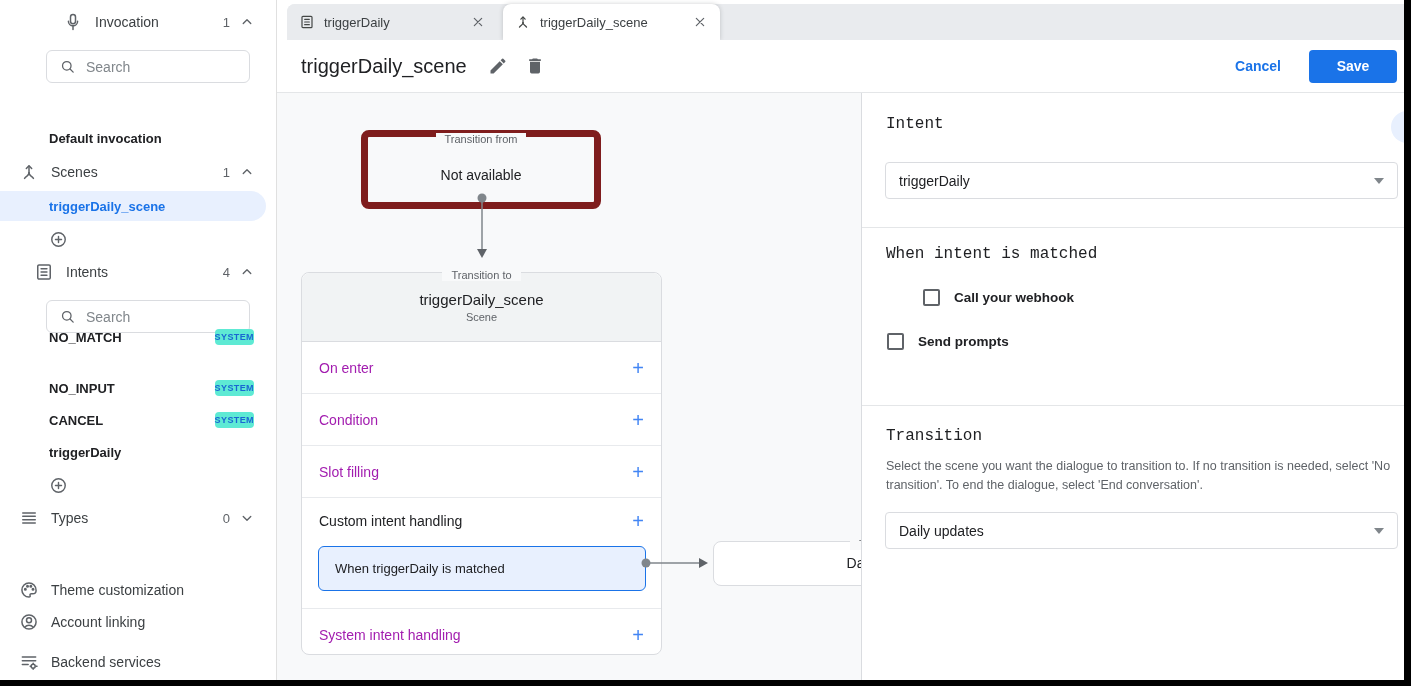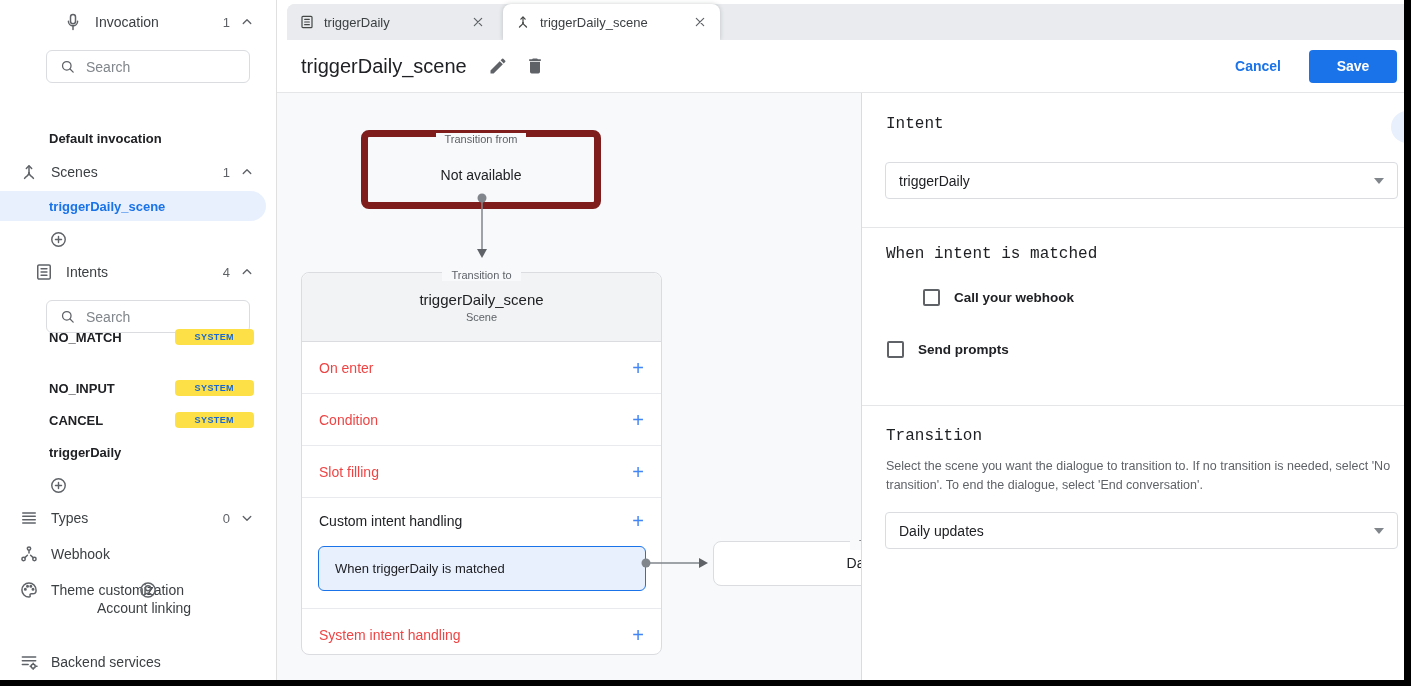--- a/index.html
+++ b/index.html
@@ -21,21 +21,21 @@
   .chev { width:18px; height:18px; color:#5f6368; }
   .subitem { padding-left:49px; font-size:13px; font-weight:700; color:#202124; }
   .search-box { position:absolute; left:46px; right:26px; height:33px; border:1px solid #dadce0; border-radius:6px; display:flex; align-items:center; background:#fff; }
   .search-box svg { width:17px; height:17px; margin-left:12px; color:#5f6368; flex:0 0 auto; }
   .search-box input { border:none; outline:none; flex:1; margin-left:10px; font-size:14px; color:#202124; font-family:inherit; background:transparent; }
   .search-box input::placeholder { color:#80868b; }
   .sel-pill { position:absolute; left:0; right:10px; background:#e8f0fe; border-radius:0 16px 16px 0; display:flex; align-items:center; cursor:pointer; }
   .sel-pill span { padding-left:49px; font-size:13px; font-weight:700; color:#1a73e8; }
   .plusrow { padding-left:49px; }
   .plusrow svg { width:19px; height:19px; color:#5f6368; }
-  .badge { margin-left:auto; margin-right:22px; background:#fde047; color:#1967d2; font-size:9px; font-weight:700; letter-spacing:.4px; padding:3px 20px; border-radius:4px; }
+  .badge { margin-left:auto; margin-right:22px; background:#5eead4; color:#1967d2; font-size:9px; font-weight:700; letter-spacing:.4px; padding:3px 0; border-radius:4px; }
 
   
   .main { position:absolute; left:277px; top:0; width:1134px; height:680px; }
 
   
   .tabbar { position:absolute; left:0; top:0; right:0; height:40px; background:#fff; }
   .tabband { position:absolute; left:10px; right:0; top:4px; bottom:0; background:#e9ebee; border-radius:8px 0 0 0; }
   .tab { position:absolute; top:4px; height:36px; display:flex; align-items:center; padding:0 12px; cursor:pointer; font-size:13px; color:#3c4043; }
   .tab .t-icon { width:16px; height:16px; color:#444746; margin-right:9px; flex:0 0 auto; }
   .tab .t-close { width:16px; height:16px; color:#5f6368; margin-left:auto; cursor:pointer; }
@@ -56,21 +56,21 @@
   .legend { position:absolute; top:-8px; left:0; right:0; text-align:center; pointer-events:none; }
   .legend span { display:inline-block; background:#f8f9fa; padding:0 9px; font-size:11px; color:#5f6368; }
   .tfrom { position:absolute; left:84px; top:26px; width:240px; height:79px; background:#f8f9fa; border:7px solid #7f1d1d; border-radius:8px;margin-top:11px; }
   .tfrom .body { position:absolute; left:0; right:0; top:30px; text-align:center; font-size:14px; color:#202124; }
 
   .scene-card { position:absolute; left:24px; top:179px; width:361px; height:383px; background:#fff; border:1px solid #dadce0; border-radius:8px; }
   .sc-header { height:69px; background:#f1f3f4; border-bottom:1px solid #dadce0; border-radius:8px 8px 0 0; text-align:center; cursor:pointer; }
   .sc-title { padding-top:18px; font-size:15px; color:#202124; }
   .sc-sub { padding-top:3px; font-size:11px; color:#5f6368; }
   .sc-row { display:flex; align-items:center; border-bottom:1px solid #e8eaed; padding:0 17px; cursor:pointer; }
-  .sc-row .lbl { font-size:14px; color:#ef4444; }
+  .sc-row .lbl { font-size:14px; color:#a21caf; }
   .sc-plus { margin-left:auto; font-size:20px; color:#4285f4; font-weight:400; line-height:1; cursor:pointer; }
   .r52 { height:52px; }
   .custom-sec { border-bottom:1px solid #e8eaed; }
   .custom-top { display:flex; align-items:center; height:46px; padding:0 17px; }
   .handler { position:relative; margin:2px 15px 17px 16px; height:45px; border:1.5px solid #1a73e8; border-radius:6px; background:#e8f0fe; display:flex; align-items:center; cursor:pointer; }
   .handler span { padding-left:16px; font-size:13px; color:#202124; }
   .r-last { height:51px; border-bottom:none; }
 
   .target-card { position:absolute; left:436px; top:448px; width:352px; height:45px; background:#fff; border:1px solid #dadce0; border-radius:8px; cursor:pointer; }
   .target-card .legend span { background:#f8f9fa; }
@@ -206,40 +206,31 @@
         </svg>
       <span class="sec-label">Types</span>
       <span class="meta">
           <span class="count">0</span>
         <svg class="chev stroke" viewBox="0 0 24 24">
             <path d="M7 10l5 5 5-5"></path>
           </svg>
         </span>
     </div>
 
-    <div class="srow" style="top:536px;height:36px;">
-      <svg class="sec-icon stroke" viewBox="0 0 24 24">
-          <circle cx="12" cy="5.5" r="2"></circle>
-          <circle cx="5.5" cy="18" r="2"></circle>
-          <circle cx="18.5" cy="18" r="2"></circle>
-          <path d="M12 7.5v3.2M7 16.4l3.1-2.9M17 16.4l-3.1-2.9"></path>
-        </svg>
-      <span class="sec-label">Webhook</span>
-    </div>
     <div class="srow" style="top:572px;height:36px;">
       <svg class="sec-icon stroke" viewBox="0 0 24 24">
           <path d="M12 3.5a8.5 8.5 0 1 0 0 17c1.2 0 1.7-.9 1.3-1.9-.5-1.2.3-2.1 1.6-2.1h1.6a4 4 0 0 0 4-4c0-5-3.8-9-8.5-9z"></path>
           <circle cx="7.6" cy="11" r=".9" fill="currentColor"></circle>
           <circle cx="10.2" cy="7.4" r=".9" fill="currentColor"></circle>
           <circle cx="14.2" cy="7.4" r=".9" fill="currentColor"></circle>
           <circle cx="16.8" cy="11" r=".9" fill="currentColor"></circle>
         </svg>
       <span class="sec-label">Theme customization</span>
     </div>
-    <div class="srow" style="top:580px;height:36px;flex-direction:column;">
+    <div class="srow" style="top:604px;height:36px;">
       <svg class="sec-icon stroke" viewBox="0 0 24 24">
           <circle cx="12" cy="12" r="8.5"></circle>
           <circle cx="12" cy="10" r="3"></circle>
           <path d="M6.8 18.2a7 7 0 0 1 10.4 0"></path>
         </svg>
       <span class="sec-label">Account linking</span>
     </div>
     <div class="srow" style="top:644px;height:36px;">
       <svg class="sec-icon stroke" viewBox="0 0 24 24">
           <path d="M4 6h16M4 10.5h16M4 15h7"></path>
@@ -363,21 +354,21 @@
       </div>
 
       <div class="p-divider" style="top:134px;"></div>
 
       <div class="p-h" style="top:152px;">When intent is matched</div>
 
       <div class="chk-row" style="top:196px;padding-left:36px;">
         <span class="chk"></span>
         <span class="clbl">Call your webhook</span>
       </div>
-      <div class="chk-row" style="top:248px;">
+      <div class="chk-row" style="top:240px;">
         <span class="chk"></span>
         <span class="clbl">Send prompts</span>
       </div>
 
       <div class="p-divider" style="top:312px;"></div>
 
       <div class="p-h" style="top:334px;">Transition</div>
       <div class="p-help" style="top:364px;">Select the scene you want the dialogue to transition to. If no transition is needed, select 'No transition'. To end the dialogue, select 'End conversation'.</div>
 
       <div class="p-select" style="top:419px;">

